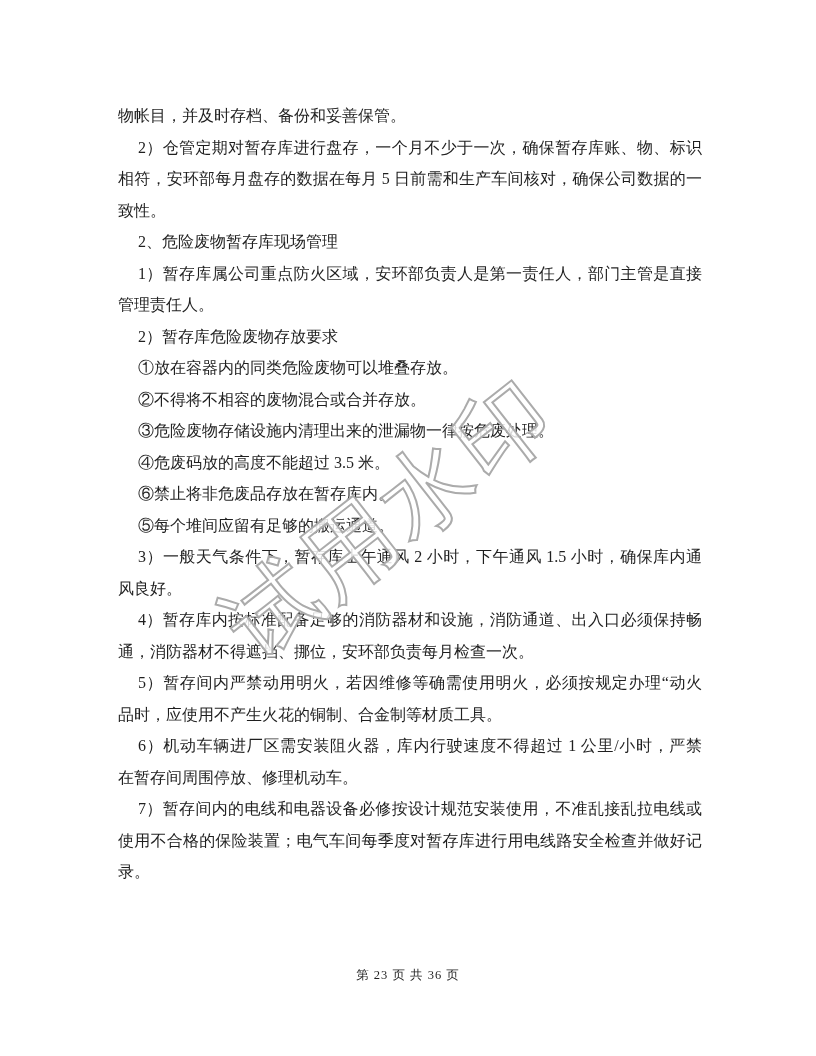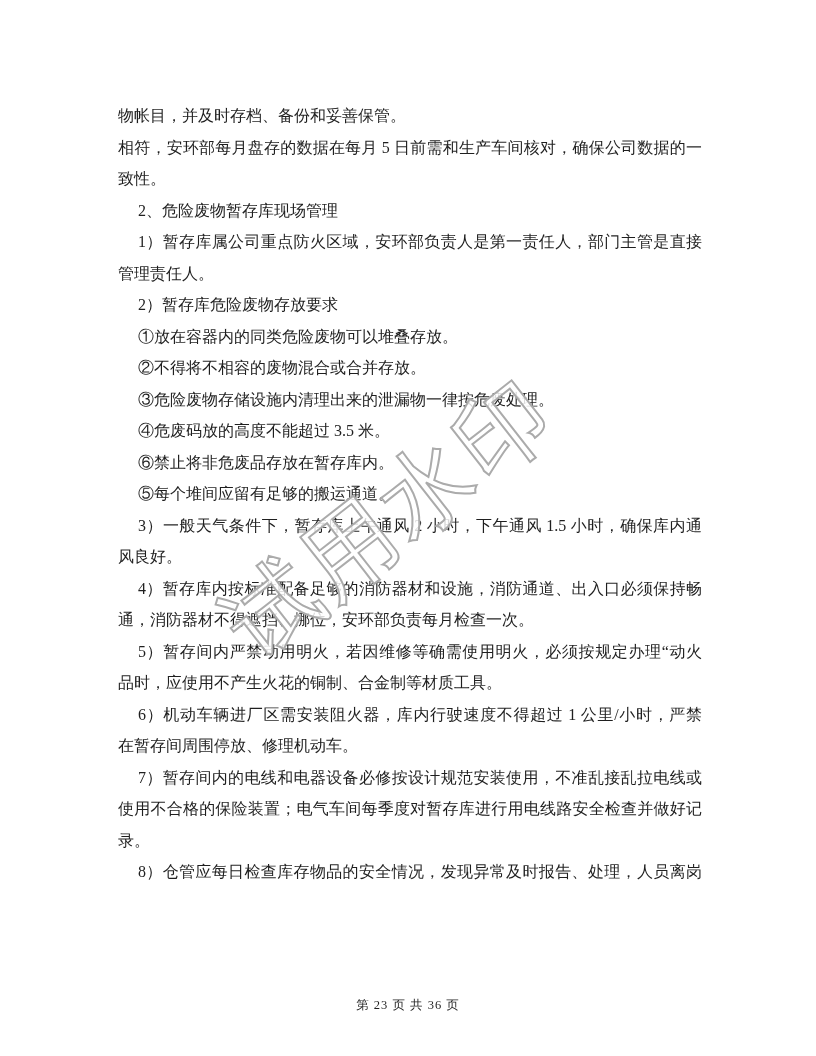--- a/index.html
+++ b/index.html
@@ -50,36 +50,37 @@
     font-family: "Liberation Serif", "DejaVu Serif", serif;
     font-size: 92px;
     letter-spacing: 5px;
     fill: rgba(255, 255, 255, 0.82);
     stroke: #ababab;
     stroke-width: 2px;
   }
   .footer {
     position: absolute;
     left: 0;
-    top: 996px;
+    top: 966px;
     width: 816px;
     text-align: center;
     font-size: 12.5px;
     line-height: 18px;
     color: #1f1f1f;
     letter-spacing: 1px;
   }
 </style>
 </head>
 <body>
 
 <div class="page">
 
   <div class="content" id="text-content">
       <div class="line">物帐目，并及时存档、备份和妥善保管。</div>
+      <div class="line indent fill">2）仓管定期对暂存库进行盘存，一个月不少于一次，确保暂存库账、物、标识</div>
       <div class="line fill">相符，安环部每月盘存的数据在每月 5 日前需和生产车间核对，确保公司数据的一</div>
       <div class="line">致性。</div>
       <div class="line indent">2、危险废物暂存库现场管理</div>
       <div class="line indent fill">1）暂存库属公司重点防火区域，安环部负责人是第一责任人，部门主管是直接</div>
       <div class="line">管理责任人。</div>
       <div class="line indent">2）暂存库危险废物存放要求</div>
       <div class="line indent">①放在容器内的同类危险废物可以堆叠存放。</div>
       <div class="line indent">②不得将不相容的废物混合或合并存放。</div>
       <div class="line indent">③危险废物存储设施内清理出来的泄漏物一律按危废处理。</div>
       <div class="line indent">④危废码放的高度不能超过 3.5 米。</div>
@@ -89,21 +90,20 @@
       <div class="line">风良好。</div>
       <div class="line indent fill">4）暂存库内按标准配备足够的消防器材和设施，消防通道、出入口必须保持畅</div>
       <div class="line">通，消防器材不得遮挡、挪位，安环部负责每月检查一次。</div>
       <div class="line indent fill">5）暂存间内严禁动用明火，若因维修等确需使用明火，必须按规定办理“动火</div>
       <div class="line">品时，应使用不产生火花的铜制、合金制等材质工具。</div>
       <div class="line indent fill">6）机动车辆进厂区需安装阻火器，库内行驶速度不得超过 1 公里/小时，严禁</div>
       <div class="line">在暂存间周围停放、修理机动车。</div>
       <div class="line indent fill">7）暂存间内的电线和电器设备必修按设计规范安装使用，不准乱接乱拉电线或</div>
       <div class="line fill">使用不合格的保险装置；电气车间每季度对暂存库进行用电线路安全检查并做好记</div>
       <div class="line">录。</div>
-      <div class="line indent fill">8）仓管应每日检查库存物品的安全情况，发现异常及时报告、处理，人员离岗</div>
     </div>
 
   <svg class="watermark-svg" viewBox="0 0 816 1056" xmlns="http://www.w3.org/2000/svg">
     <text class="watermark-text" x="390" y="518" text-anchor="middle" dominant-baseline="central" transform="rotate(-38 390 518)">试用水印</text>
   </svg>
 
   <div class="footer">第 23 页 共 36 页</div>
 
 </div>
 

